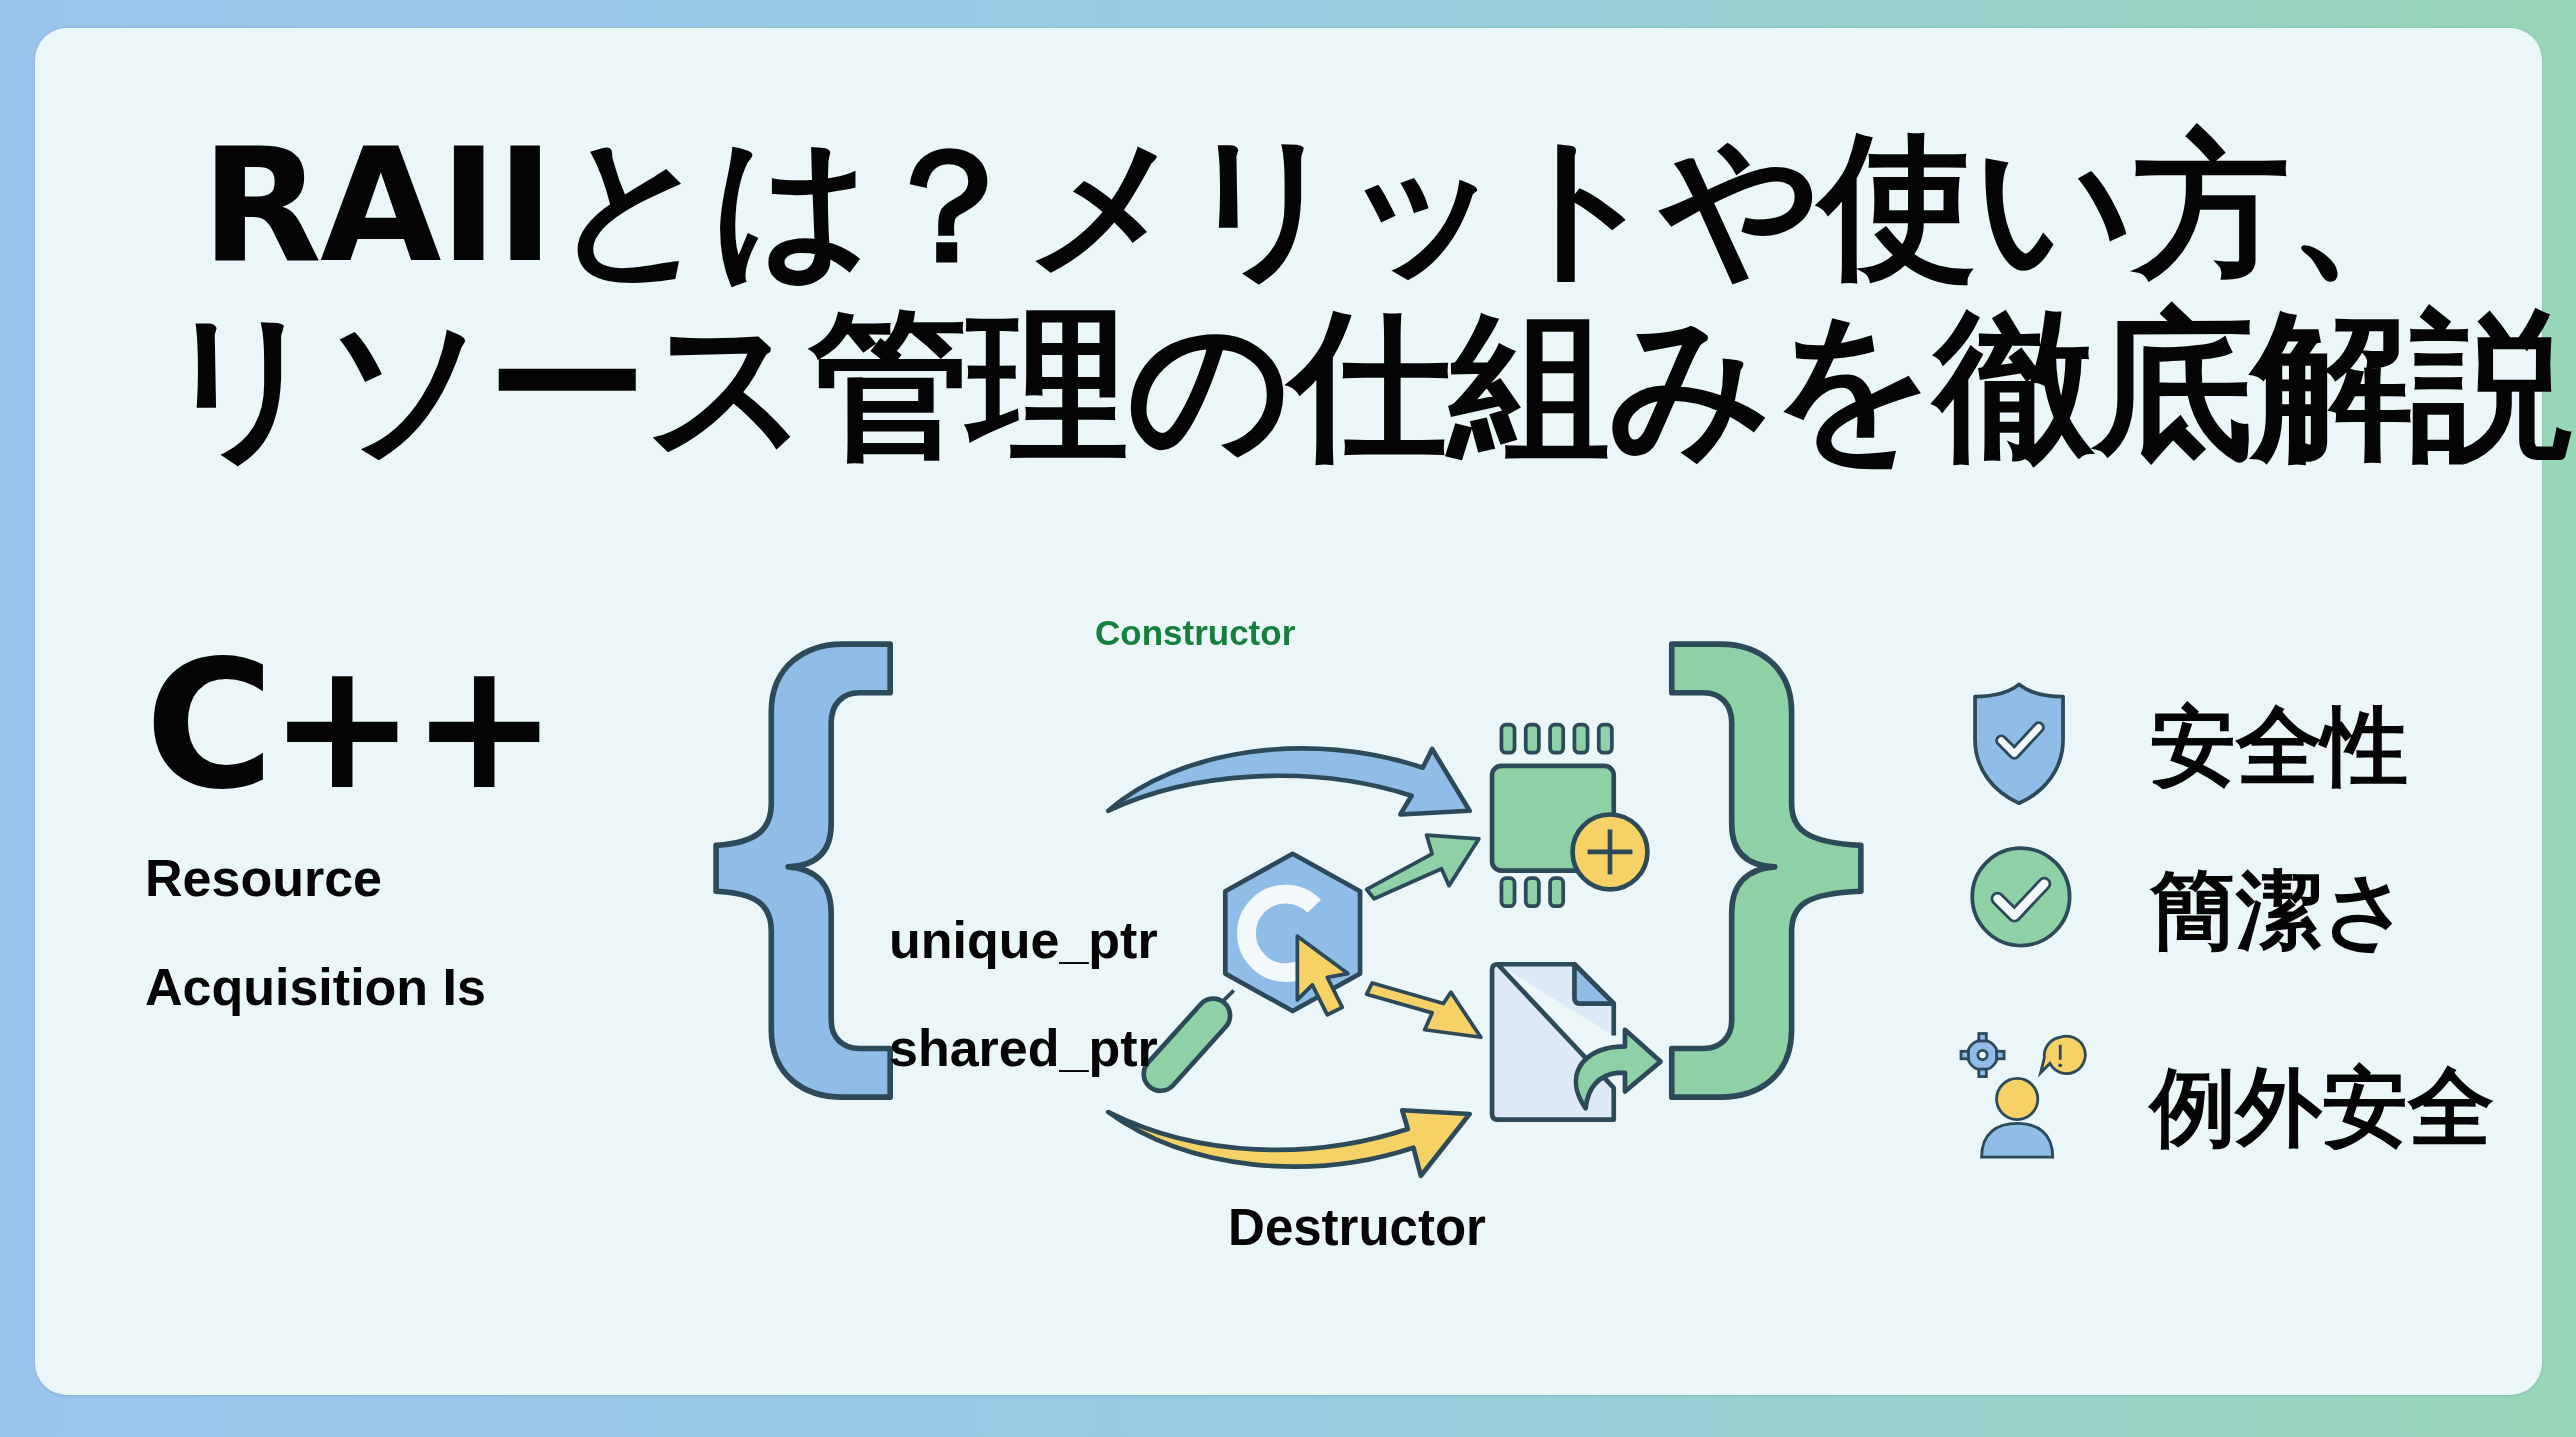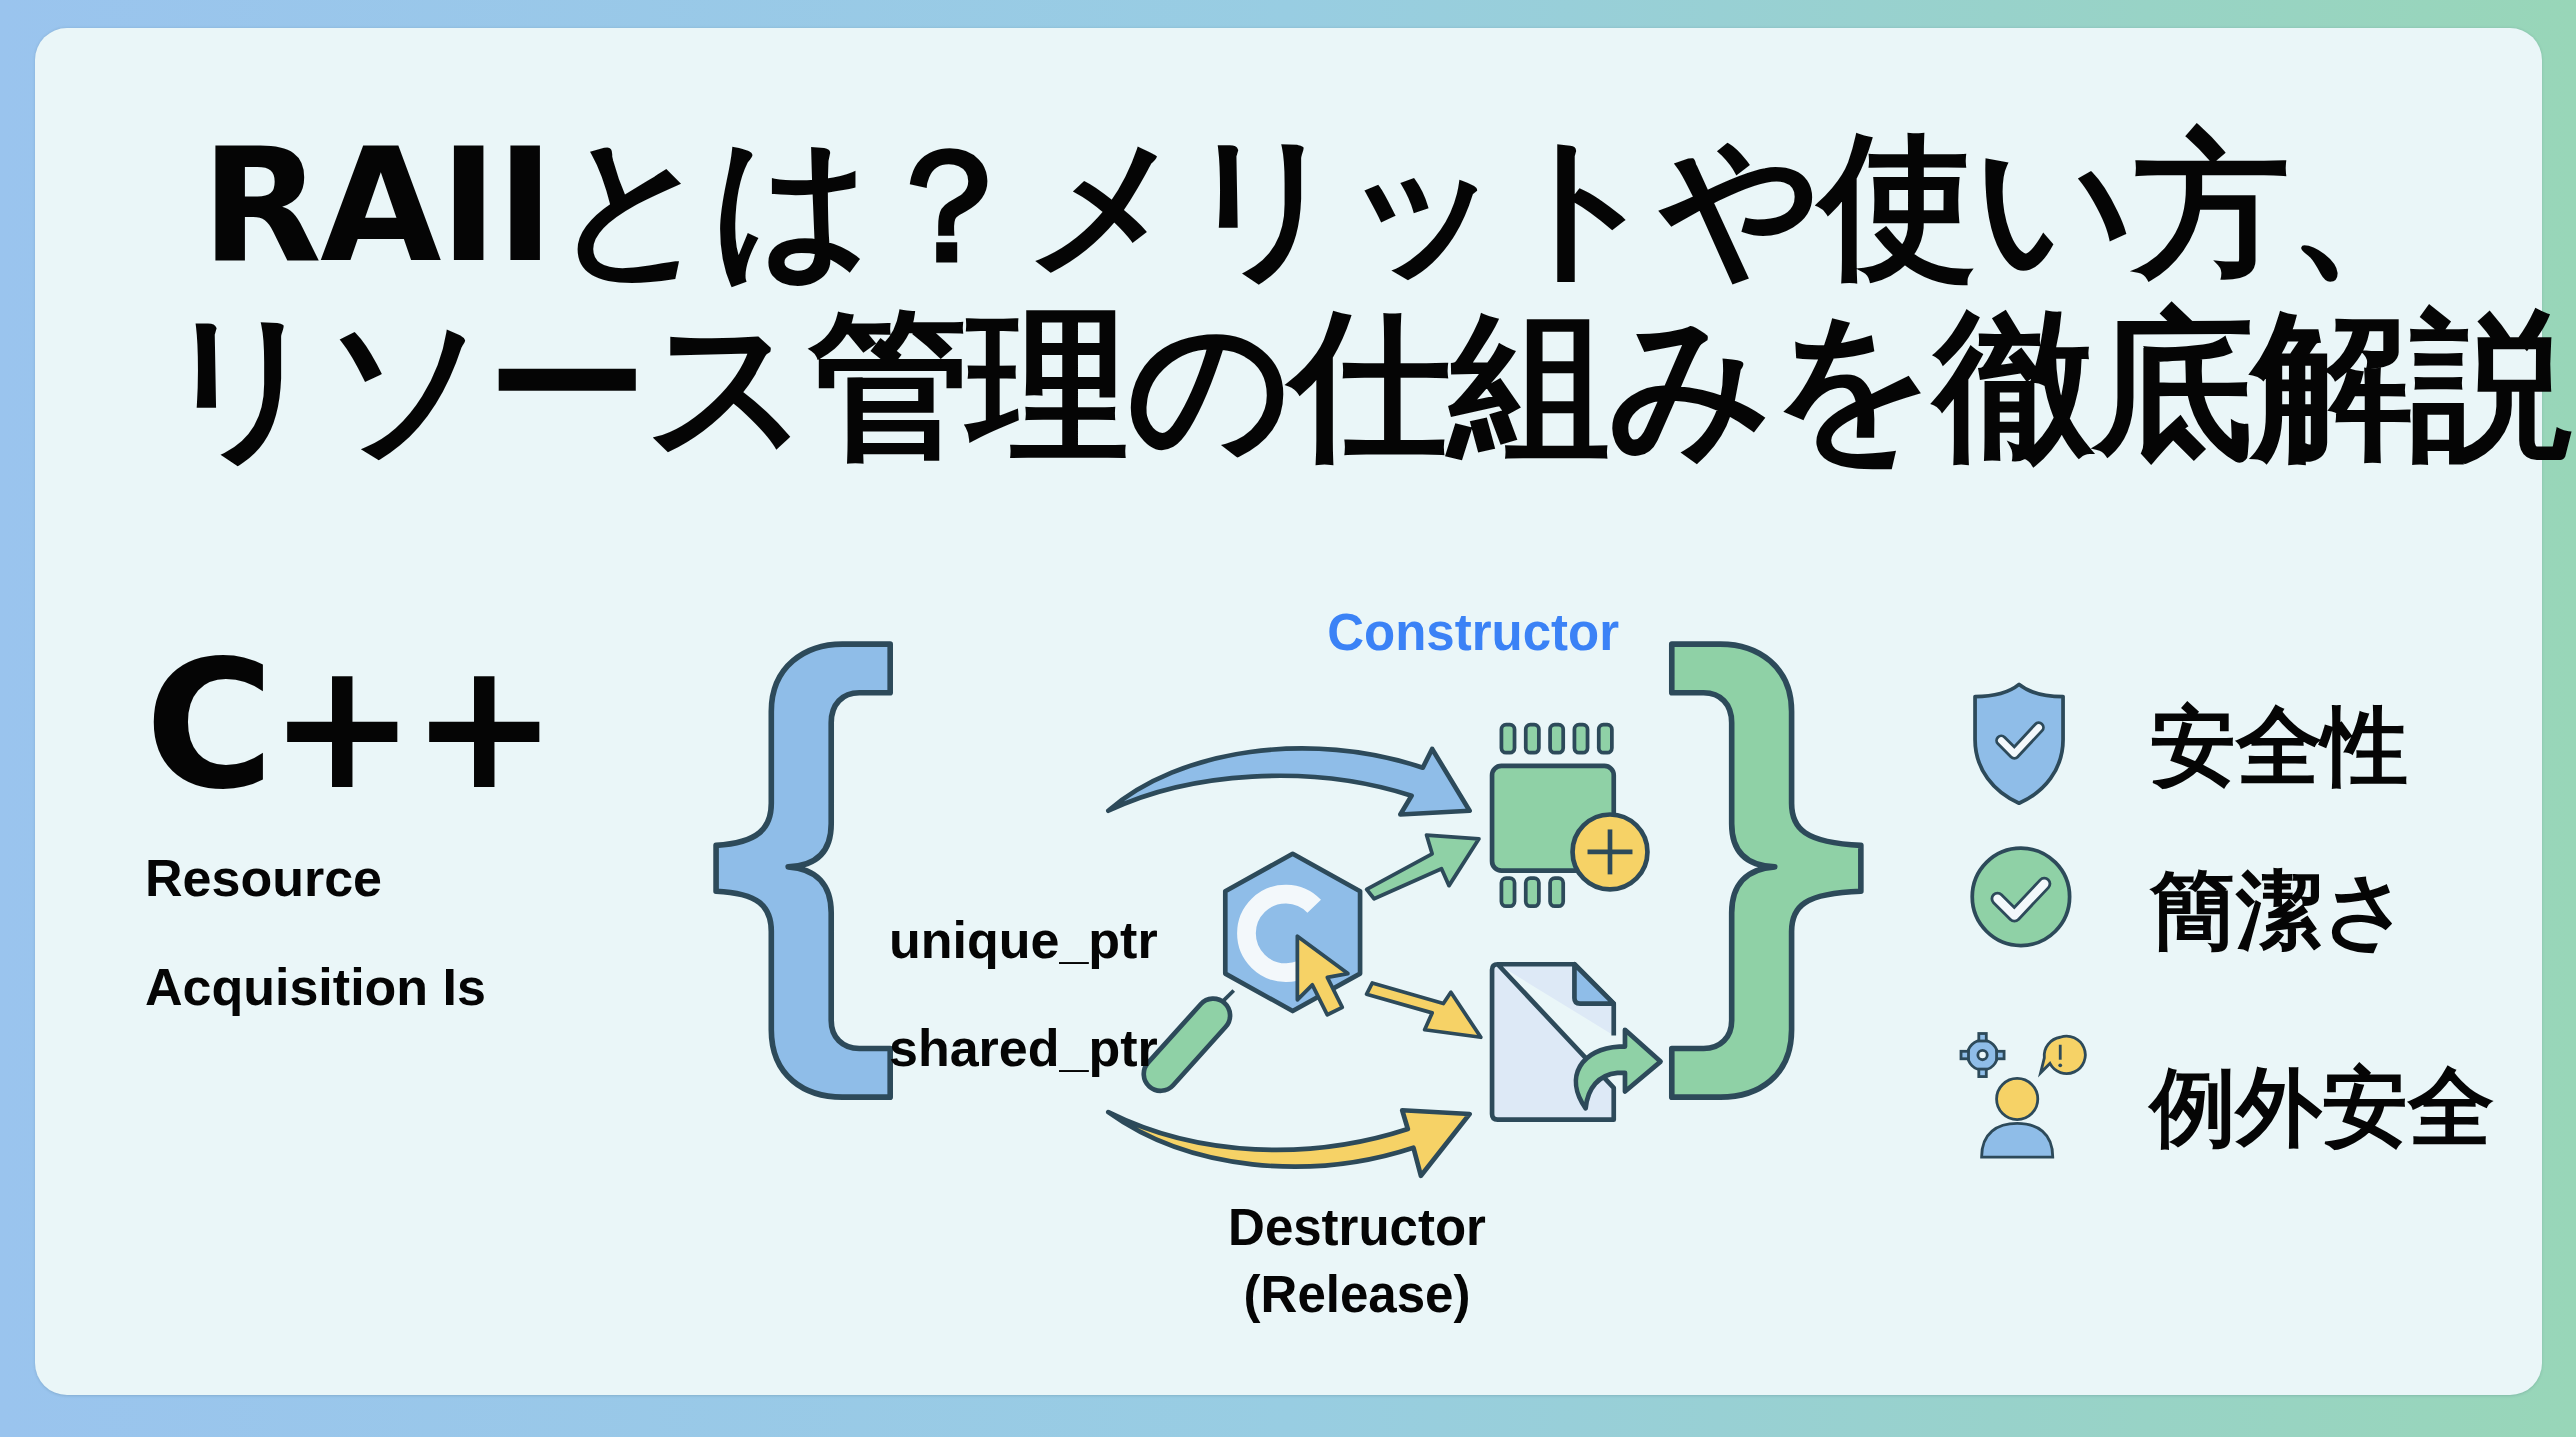--- a/index.html
+++ b/index.html
@@ -22,21 +22,21 @@
   .title-1 { top: 112px; left: 201px; font-size: 157px; line-height: 187px; }
   .title-2 { top: 292px; left: 161px; font-size: 161px; line-height: 187px; }
 
   .cpp { position: absolute; left: 145px; top: 633px; font-family: "DejaVu Sans", sans-serif; font-weight: bold; font-size: 176px; line-height: 187px; color:#050505; letter-spacing: -5.6px; }
   .raii-full { position: absolute; left: 145px; top: 824px; font-family: "Liberation Sans", sans-serif; font-weight: bold; font-size: 52px; line-height: 109px; color:#050505; }
   .raii-full div { white-space: nowrap; }
 
   .ptr-label { position: absolute; left: 889px; top: 863px; font-family: "Liberation Sans", sans-serif; font-weight: bold; font-size: 52px; line-height: 62px; color:#050505; }
   .ptr-label div { white-space: nowrap; margin-top: 46px; }
 
-  .ctor { position: absolute; left: 1095px; top: 599px; width: 524px; text-align: right; font-family: "Liberation Sans", sans-serif; font-weight: bold; font-size: 51px; line-height: 67px; color:#3b82f6; }
+  .ctor { position: absolute; left: 1095px; top: 599px; width: 524px; text-align: left; font-family: "Liberation Sans", sans-serif; font-weight: bold; font-size: 35px; line-height: 67px; color:#15803d; }
   .dtor { position: absolute; left: 1095px; top: 1194px; width: 524px; text-align: center; font-family: "Liberation Sans", sans-serif; font-weight: bold; font-size: 51px; line-height: 67px; color:#050505; }
 
   svg.diagram { position: absolute; left: 0; top: 0; width: 2576px; height: 1438px; pointer-events: none; }
 
   .benefit { position: absolute; left: 2106px; font-family: "DejaVu Sans", sans-serif; font-weight: bold; font-size: 86px; line-height: 103px; color:#050505; white-space: nowrap; margin-left: 44px; }
   .b1 { top: 695px; }
   .b2 { top: 859px; }
   .b3 { top: 1056px; }
 </style>
 </head>
@@ -148,19 +148,18 @@
   <div>Constructor</div>
 </div>
 
 <div class="ptr-label">
   <div>unique_ptr</div>
   <div>shared_ptr</div>
 </div>
 
 <div class="dtor">
   <div>Destructor</div>
-  <div>(Release)</div>
 </div>
 
 <div class="benefit b1">安全性</div>
 <div class="benefit b2">簡潔さ</div>
 <div class="benefit b3">例外安全</div>
 
 
 </body></html>

